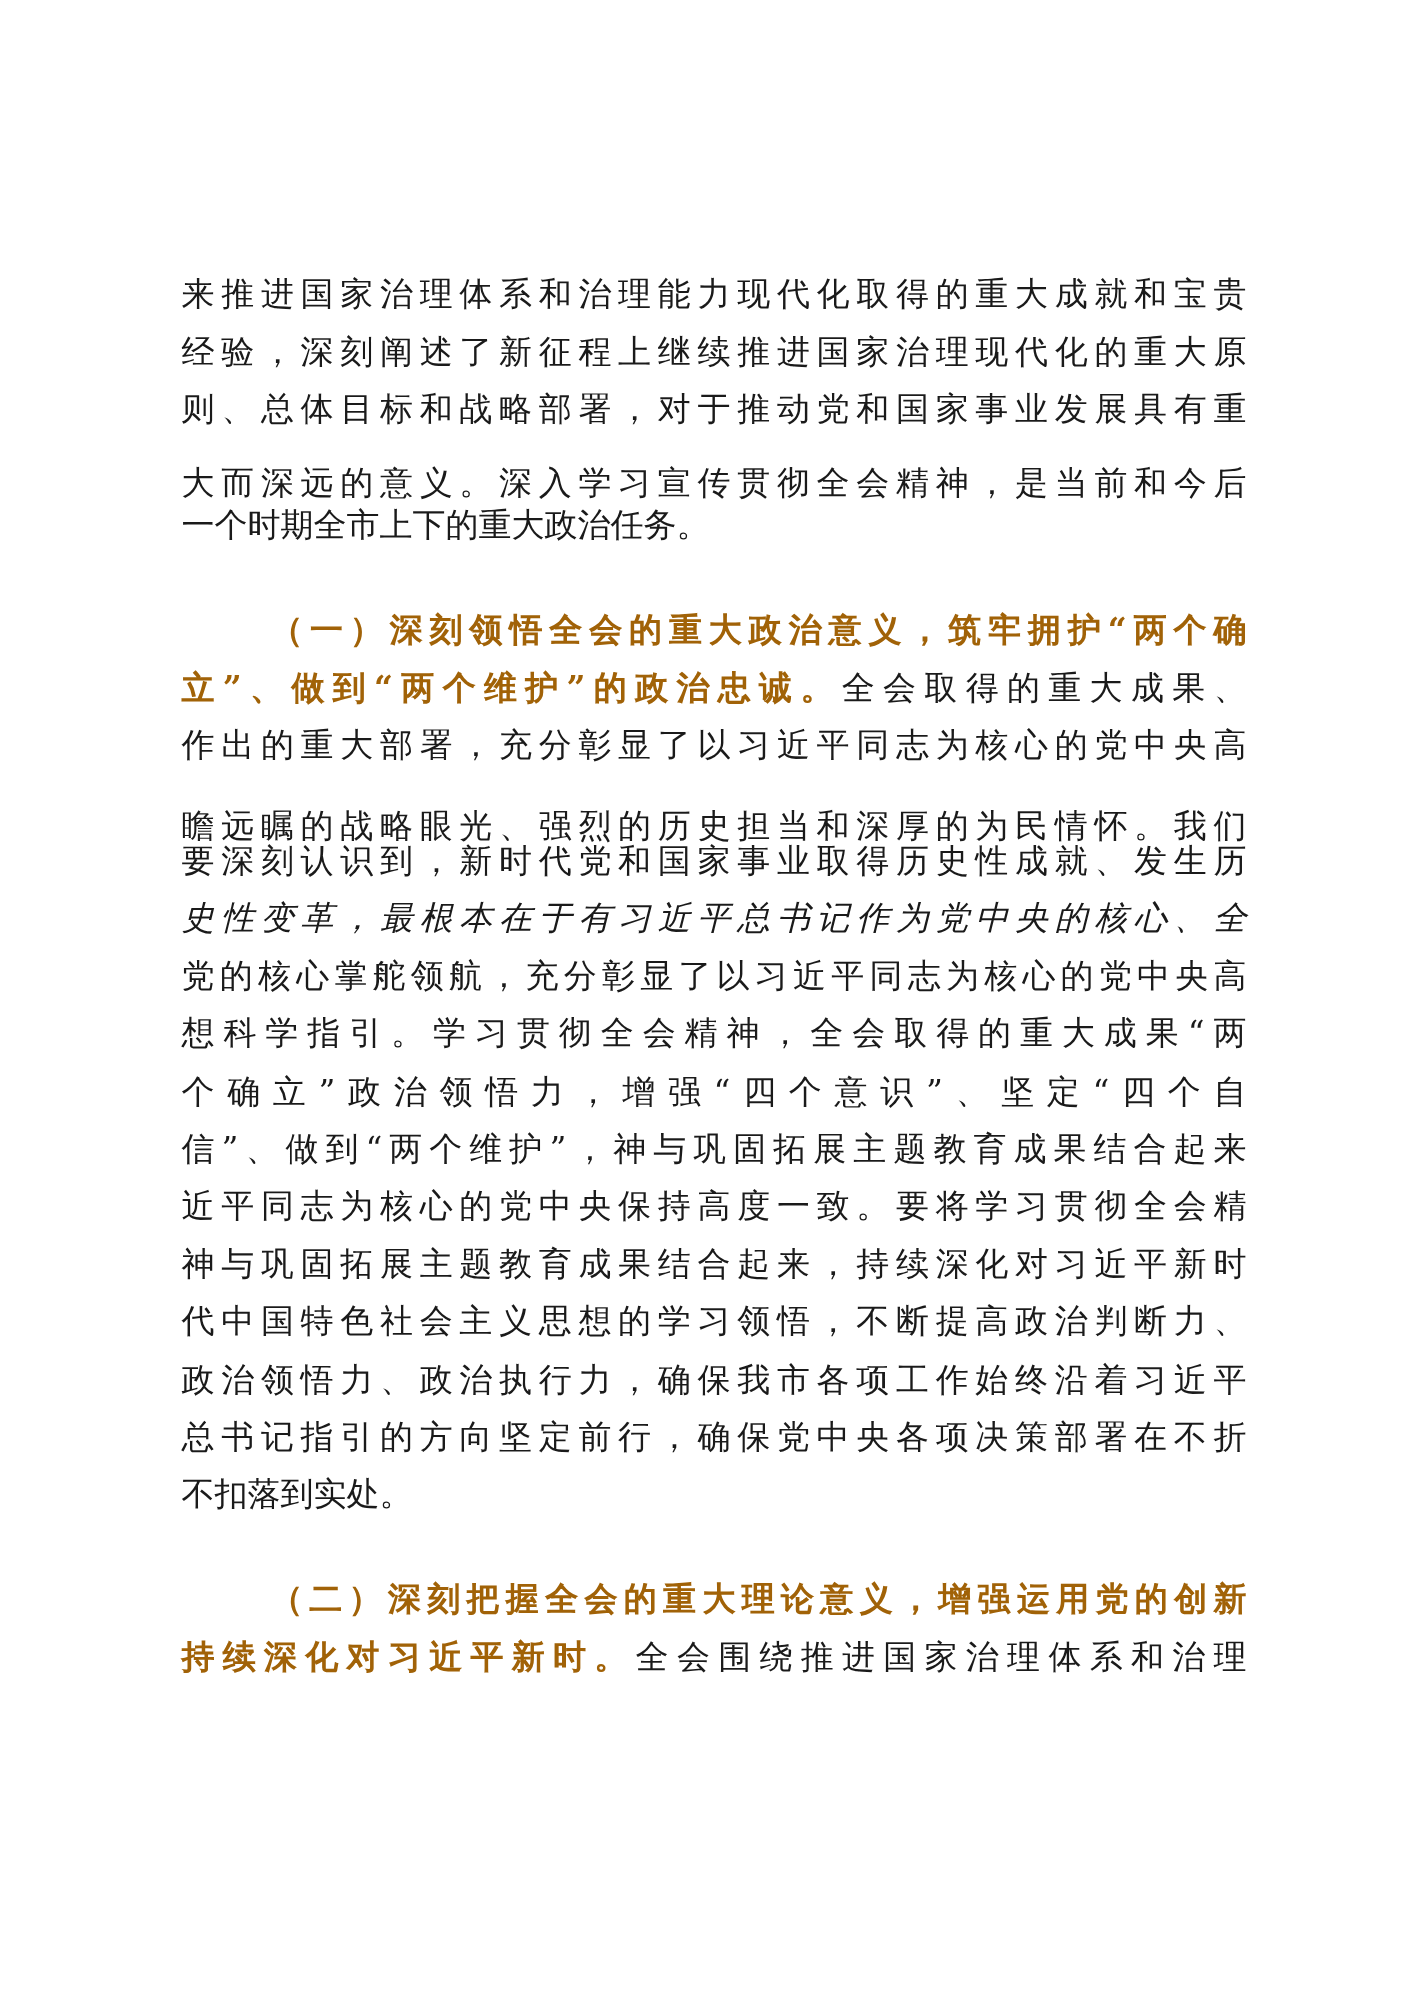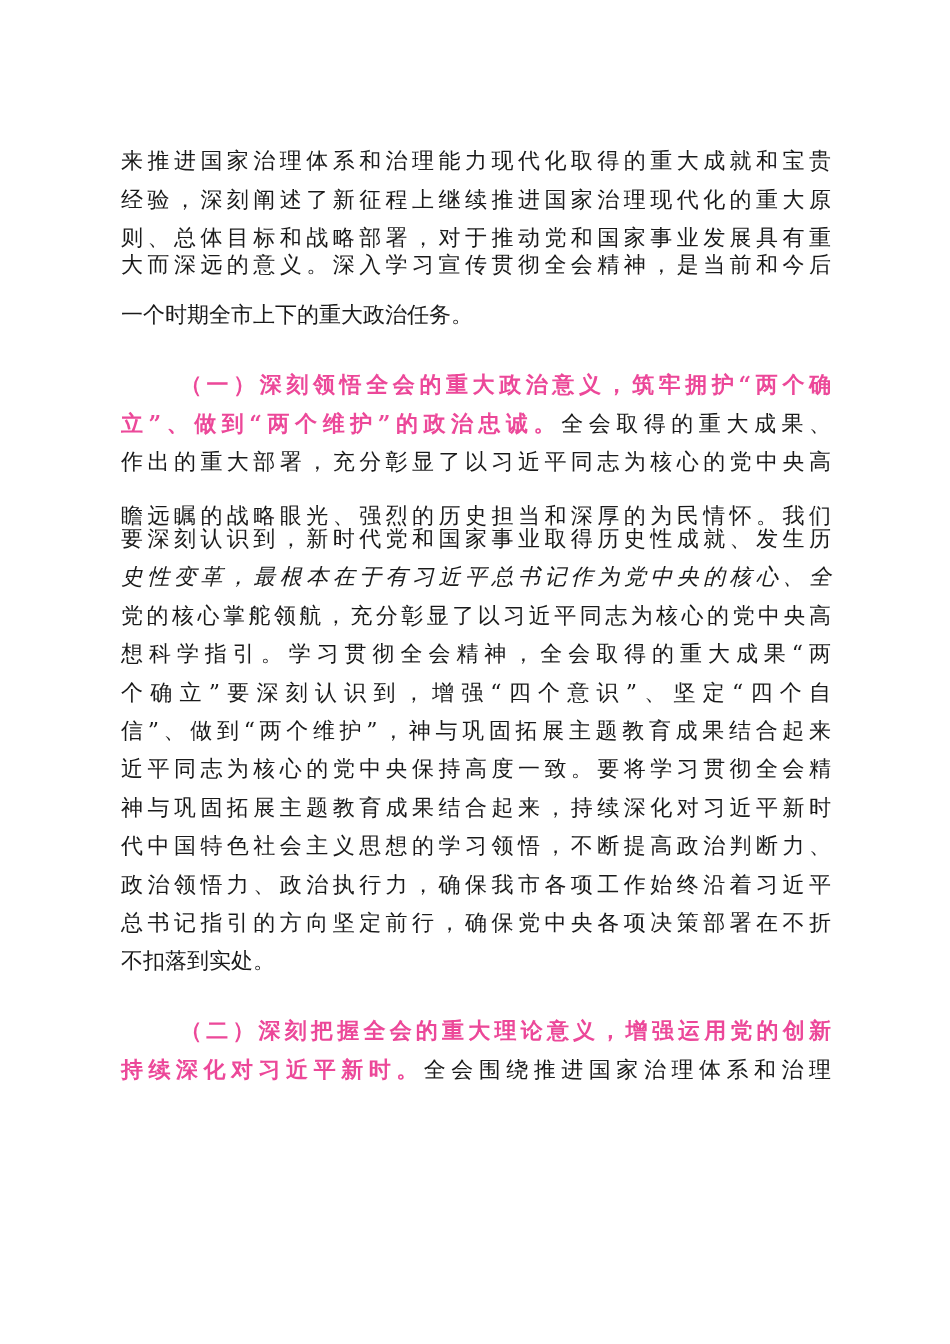--- a/index.html
+++ b/index.html
@@ -26,59 +26,60 @@
       position: absolute;
       left: 121px;
       width: 710px;
       height: 38px;
       line-height: 38px;
       font-size: 22px;
       white-space: nowrap;
       text-align: justify;
       text-align-last: justify;
       letter-spacing: 0;
+      margin-top: 36px;
     }
     .line.last {
       text-align-last: left;
     }
     .line.indent {
       left: 180px;
       width: 651px;
     }
     .bold {
       font-weight: bold;
-      color: #ec4899;
+      color: #a16207;
     }
     .reg {
       font-weight: normal;
     }
   </style>
 </head>
 <body>
 
 <div class="page">
 
   <div>
     <div class="line" style="top:141px;"><span class="bold"></span><span class="reg">来推进国家治理体系和治理能力现代化取得的重大成就和宝贵</span></div>
     <div class="line" style="top:180px;"><span class="bold"></span><span class="reg">经验，深刻阐述了新征程上继续推进国家治理现代化的重大原</span></div>
     <div class="line" style="top:218px;"><span class="bold"></span><span class="reg">则、总体目标和战略部署，对于推动党和国家事业发展具有重</span></div>
-    <div class="line" style="top:245px;"><span class="bold"></span><span class="reg">大而深远的意义。深入学习宣传贯彻全会精神，是当前和今后</span></div>
+    <div class="line" style="top:267px;"><span class="bold"></span><span class="reg">大而深远的意义。深入学习宣传贯彻全会精神，是当前和今后</span></div>
     <div class="line last" style="top:295px;"><span class="bold"></span><span class="reg">一个时期全市上下的重大政治任务。</span></div>
   </div>
 
   <div>
     <div class="line indent" style="top:365px;"><span class="bold">（一）深刻领悟全会的重大政治意义，筑牢拥护“两个确</span><span class="reg"></span></div>
     <div class="line" style="top:404px;"><span class="bold">立”、做到“两个维护”的政治忠诚。</span><span class="reg">全会取得的重大成果、</span></div>
     <div class="line" style="top:442px;"><span class="bold"></span><span class="reg">作出的重大部署，充分彰显了以习近平同志为核心的党中央高</span></div>
     <div class="line" style="top:496px;"><span class="bold"></span><span class="reg">瞻远瞩的战略眼光、强烈的历史担当和深厚的为民情怀。我们</span></div>
     <div class="line" style="top:519px;"><span class="bold"></span><span class="reg">要深刻认识到，新时代党和国家事业取得历史性成就、发生历</span></div>
     <div class="line" style="top:557px;font-style:italic;"><span class="bold"></span><span class="reg">史性变革，最根本在于有习近平总书记作为党中央的核心、全</span></div>
     <div class="line" style="top:596px;"><span class="bold"></span><span class="reg">党的核心掌舵领航，充分彰显了以习近平同志为核心的党中央高</span></div>
     <div class="line" style="top:634px;"><span class="bold"></span><span class="reg">想科学指引。学习贯彻全会精神，全会取得的重大成果“两</span></div>
-    <div class="line" style="top:673px;"><span class="bold"></span><span class="reg">个确立”要深刻认识到，增强“四个意识”、坚定“四个自</span></div>
+    <div class="line" style="top:673px;"><span class="bold"></span><span class="reg">个确立”政治领悟力，增强“四个意识”、坚定“四个自</span></div>
     <div class="line" style="top:711px;"><span class="bold"></span><span class="reg">信”、做到“两个维护”，神与巩固拓展主题教育成果结合起来</span></div>
     <div class="line" style="top:749px;"><span class="bold"></span><span class="reg">近平同志为核心的党中央保持高度一致。要将学习贯彻全会精</span></div>
     <div class="line" style="top:788px;"><span class="bold"></span><span class="reg">神与巩固拓展主题教育成果结合起来，持续深化对习近平新时</span></div>
     <div class="line" style="top:826px;"><span class="bold"></span><span class="reg">代中国特色社会主义思想的学习领悟，不断提高政治判断力、</span></div>
     <div class="line" style="top:865px;"><span class="bold"></span><span class="reg">政治领悟力、政治执行力，确保我市各项工作始终沿着习近平</span></div>
     <div class="line" style="top:903px;"><span class="bold"></span><span class="reg">总书记指引的方向坚定前行，确保党中央各项决策部署在不折</span></div>
     <div class="line last" style="top:941px;"><span class="bold"></span><span class="reg">不扣落到实处。</span></div>
   </div>
 
   <div>

